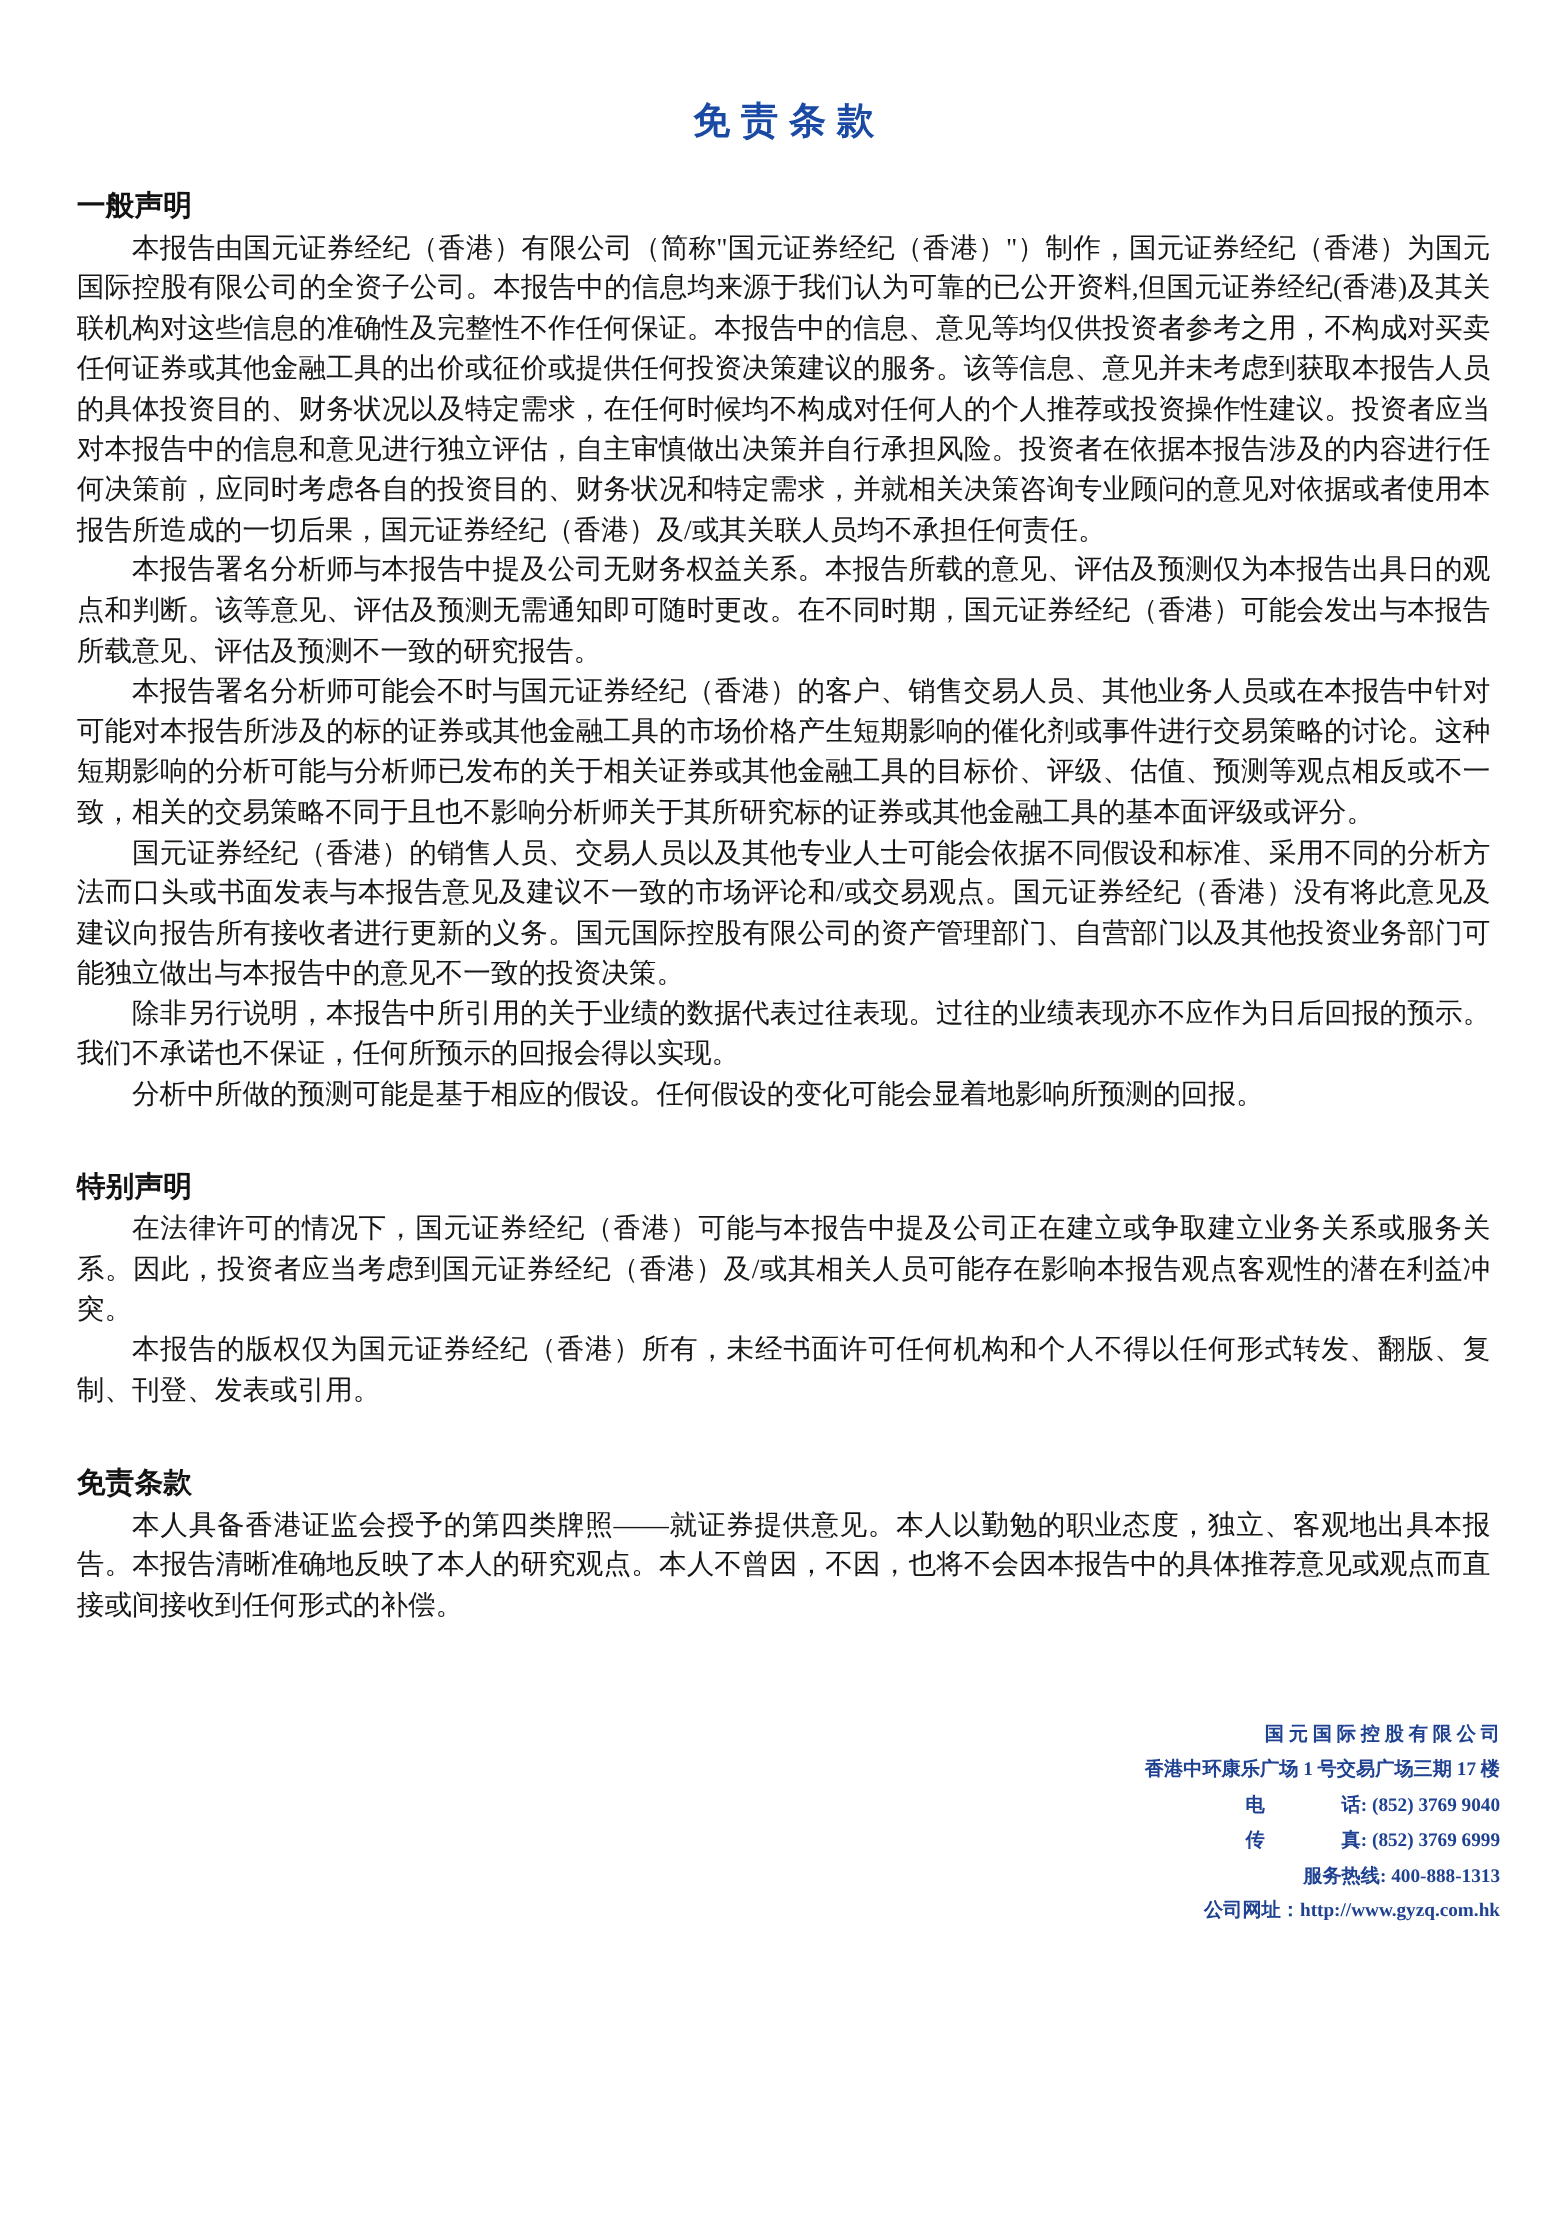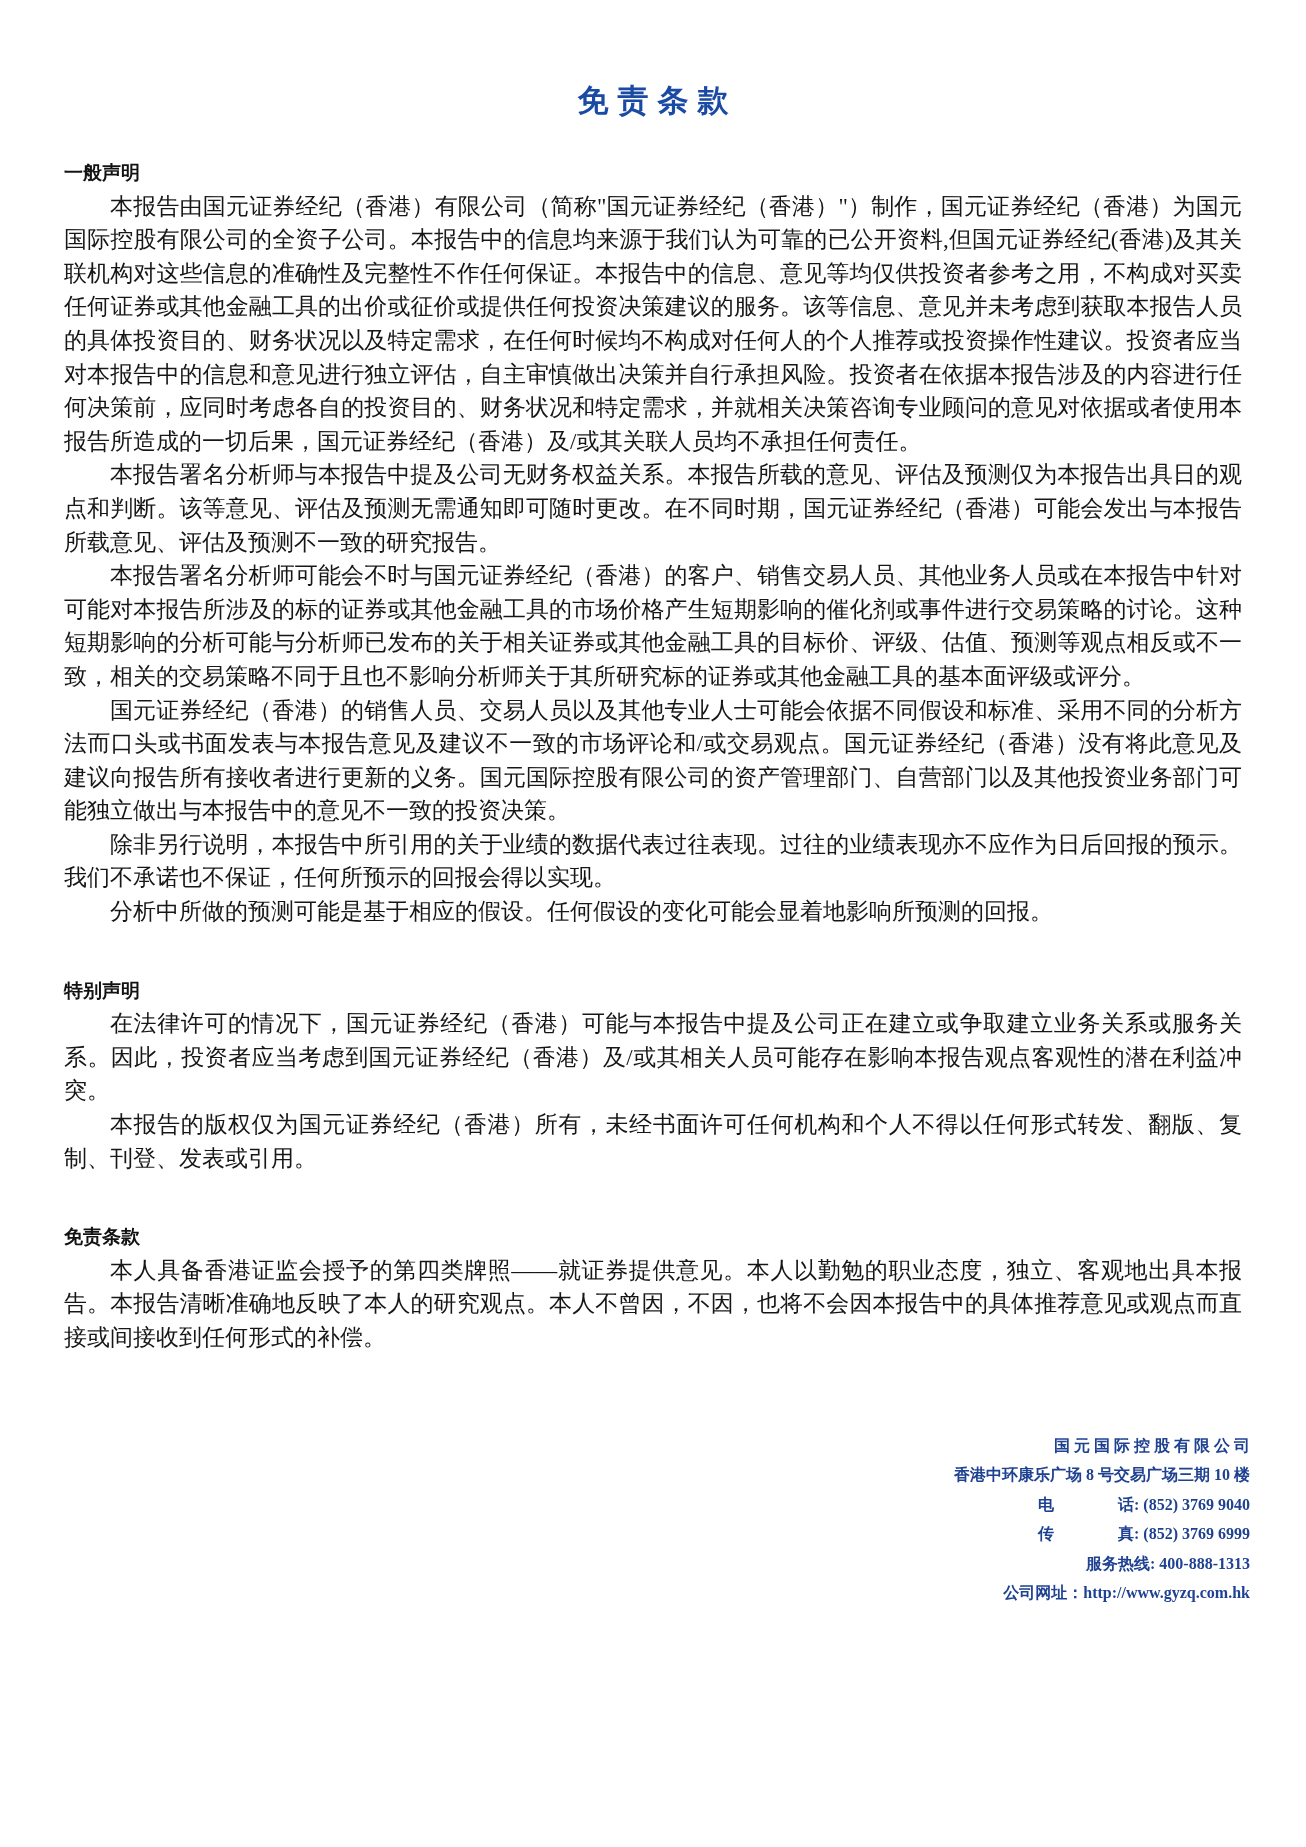--- a/index.html
+++ b/index.html
@@ -22,21 +22,21 @@
     text-align: center;
     font-size: 31px;
     line-height: 45px;
     font-weight: bold;
     color: #1a4aa3;
     letter-spacing: 9px;
     text-indent: 9px;
   }
   .section-heading {
     margin: 0;
-    font-size: 19px;
+    font-size: 24px;
     line-height: 33.6px;
     font-weight: bold;
     color: #121212;
   }
   .section-heading.first {
     margin-top: 33px;
   }
   .section-heading.later {
     margin-top: 45px;
   }
@@ -88,20 +88,20 @@
     <p class="para">本报告的版权仅为国元证券经纪（香港）所有，未经书面许可任何机构和个人不得以任何形式转发、翻版、复制、刊登、发表或引用。</p>
   </div>
 
   <div>
     <h2 class="section-heading later">免责条款</h2>
     <p class="para">本人具备香港证监会授予的第四类牌照——就证券提供意见。本人以勤勉的职业态度，独立、客观地出具本报告。本报告清晰准确地反映了本人的研究观点。本人不曾因，不因，也将不会因本报告中的具体推荐意见或观点而直接或间接收到任何形式的补偿。</p>
   </div>
 
   <div class="footer">
     <div class="footer-line">国 元 国 际 控 股 有 限 公 司</div>
-    <div class="footer-line">香港中环康乐广场 8 号交易广场三期 10 楼</div>
+    <div class="footer-line">香港中环康乐广场 1 号交易广场三期 17 楼</div>
     <div class="footer-line"><span>电　　　　话: </span><span>(852) 3769 9040</span></div>
     <div class="footer-line"><span>传　　　　真: </span><span>(852) 3769 6999</span></div>
     <div class="footer-line"><span>服务热线: </span><span>400-888-1313</span></div>
     <div class="footer-line"><span>公司网址：</span><a href="#">http://www.gyzq.com.hk</a></div>
   </div>
 
 </div>
 
 </body></html>

